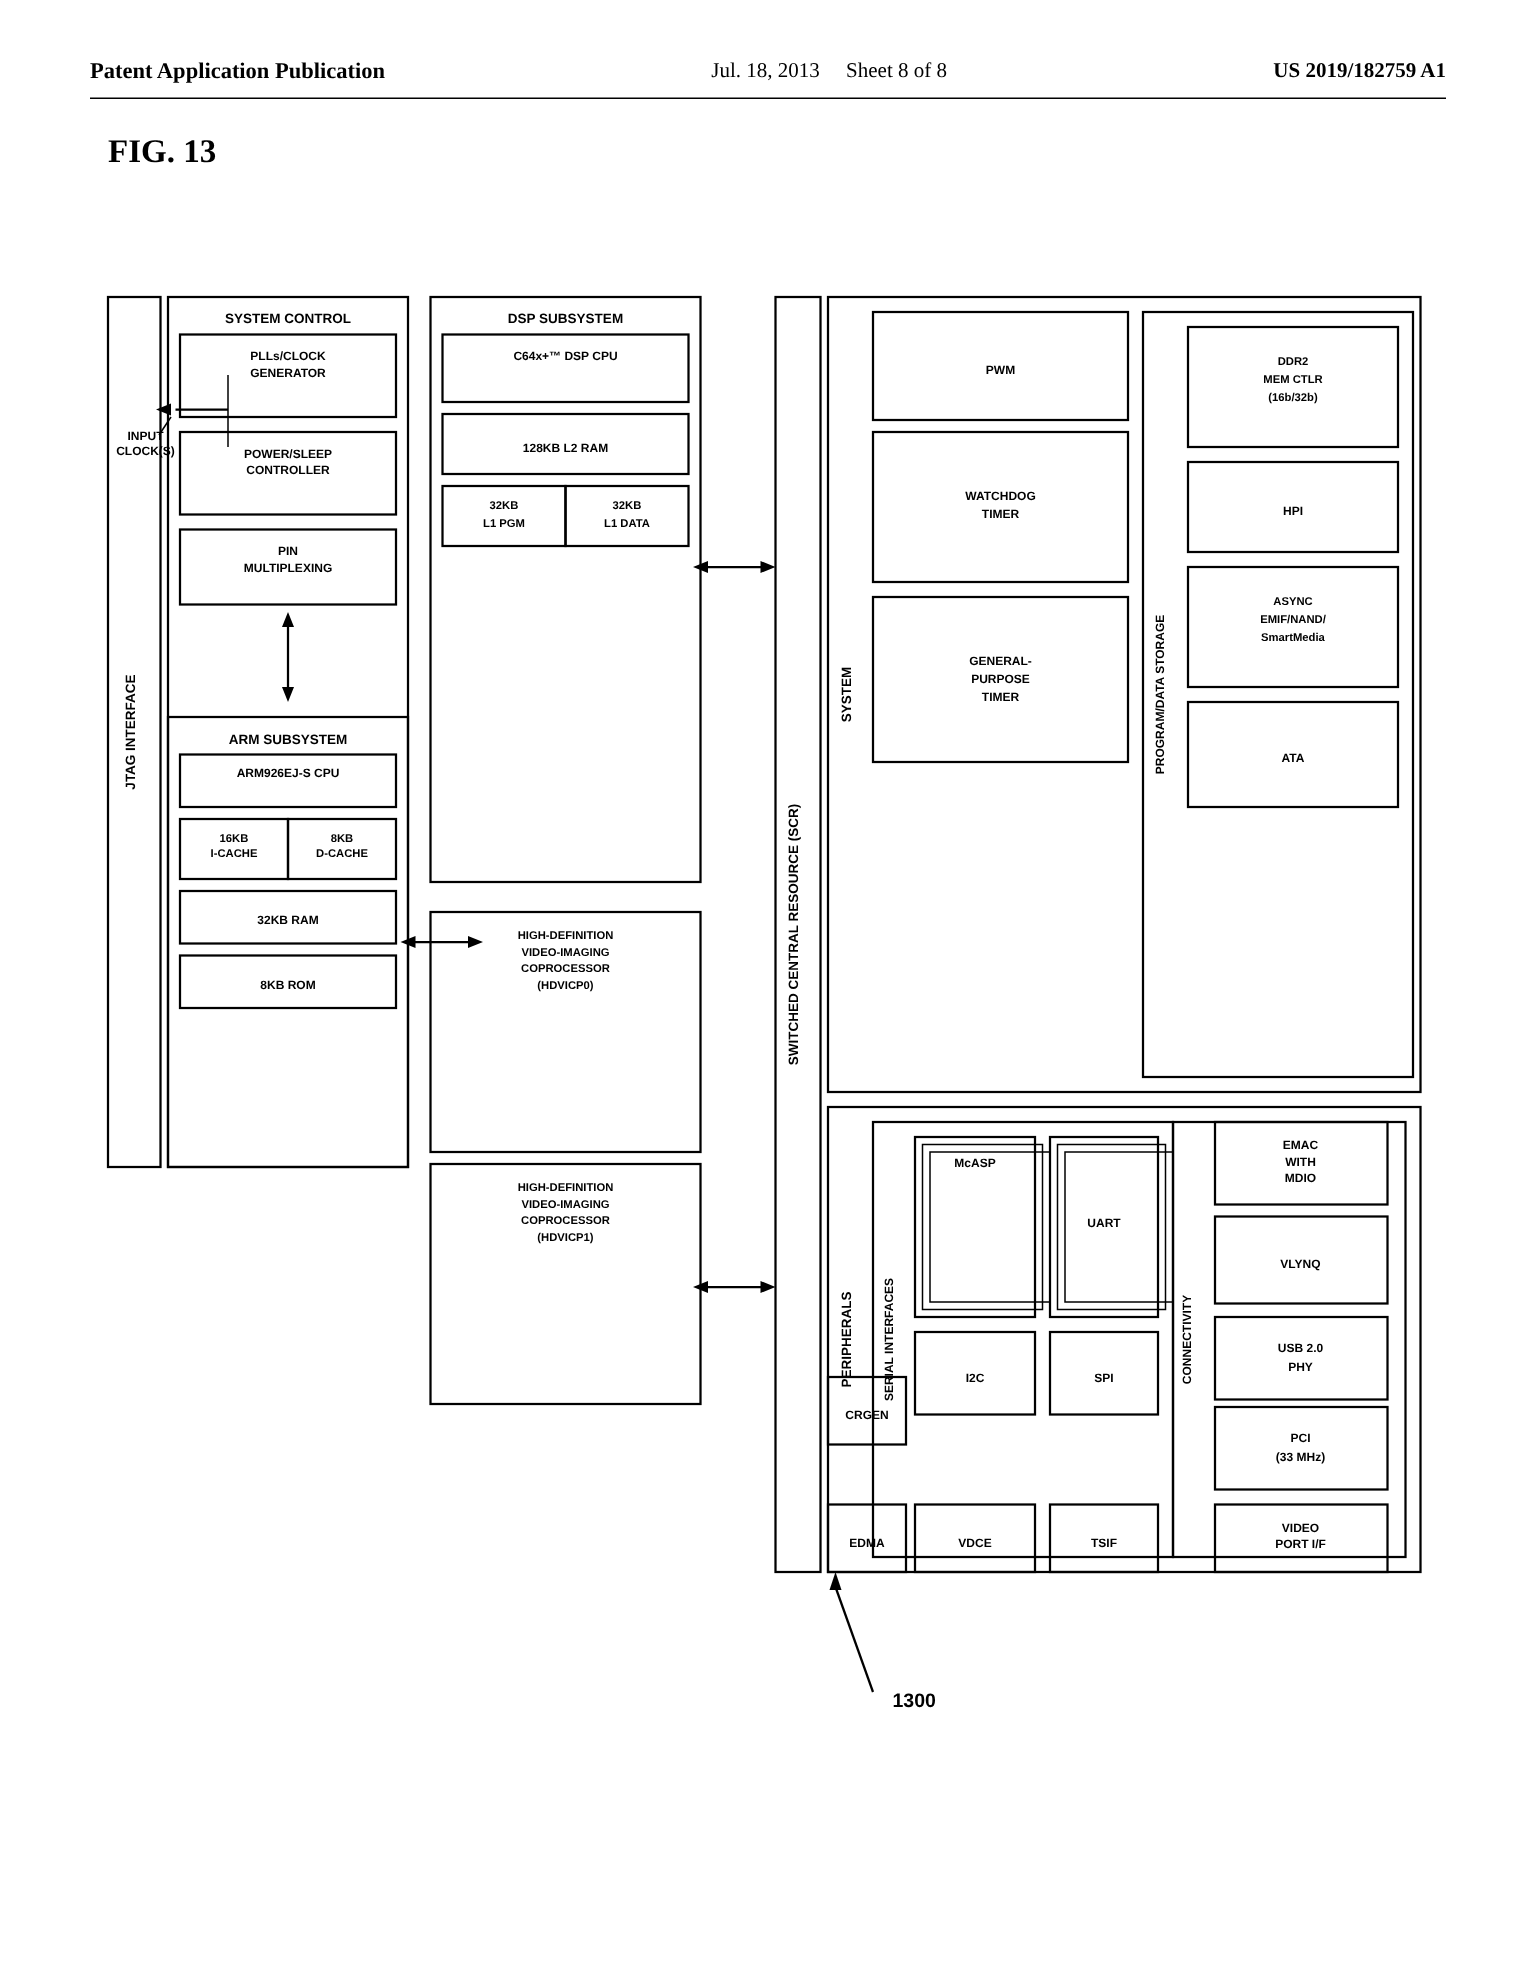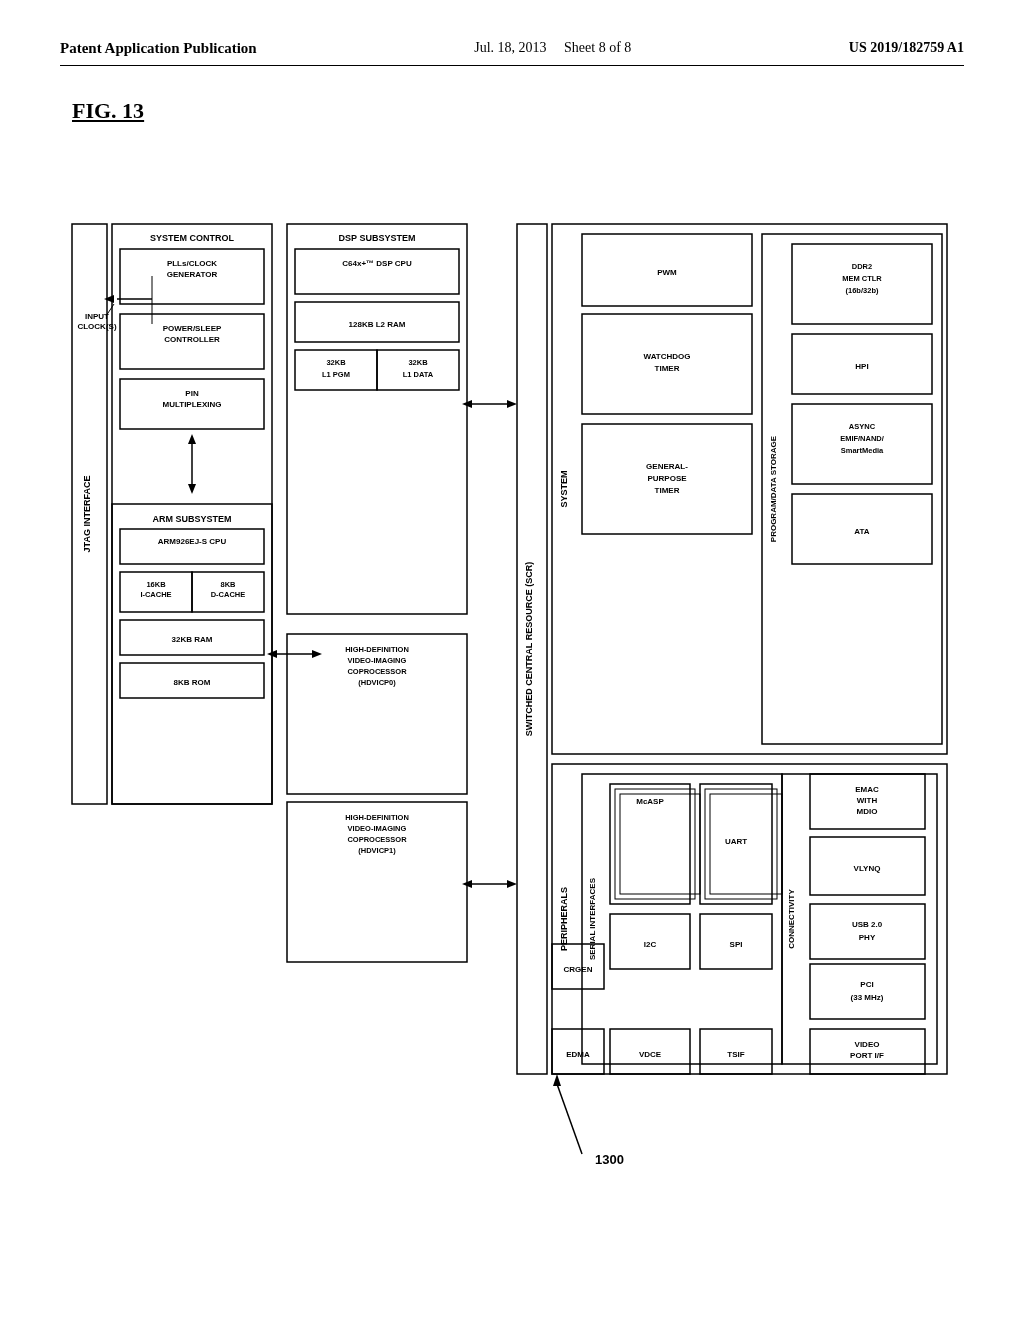--- a/index.html
+++ b/index.html
@@ -14,42 +14,41 @@
       width: 1024px;
       min-height: 1320px;
       background: #fff;
       padding: 40px 60px;
       position: relative;
     }
     .header {
       display: flex;
       justify-content: space-between;
       align-items: flex-start;
-      margin-bottom: 32px;
+      margin-bottom: 22px;
       border-bottom: 1px solid #000;
       padding-bottom: 8px;
     }
     .header-left {
       font-weight: bold;
       font-size: 15px;
     }
     .header-center {
       font-size: 14px;
       text-align: right;
     }
     .header-right {
       font-size: 14px;
       font-weight: bold;
     }
     .fig-label {
       font-size: 22px;
       font-weight: bold;
-      margin-bottom: 20px;
+      margin-bottom: 4px;
       margin-left: 10px;
-      text-decoration: underline;
     }
     
     .diagram-svg-wrapper {
       width: 900px;
       margin: 0 auto;
     }
     svg text {
       font-family: Arial, Helvetica, sans-serif;
     }
   </style>

